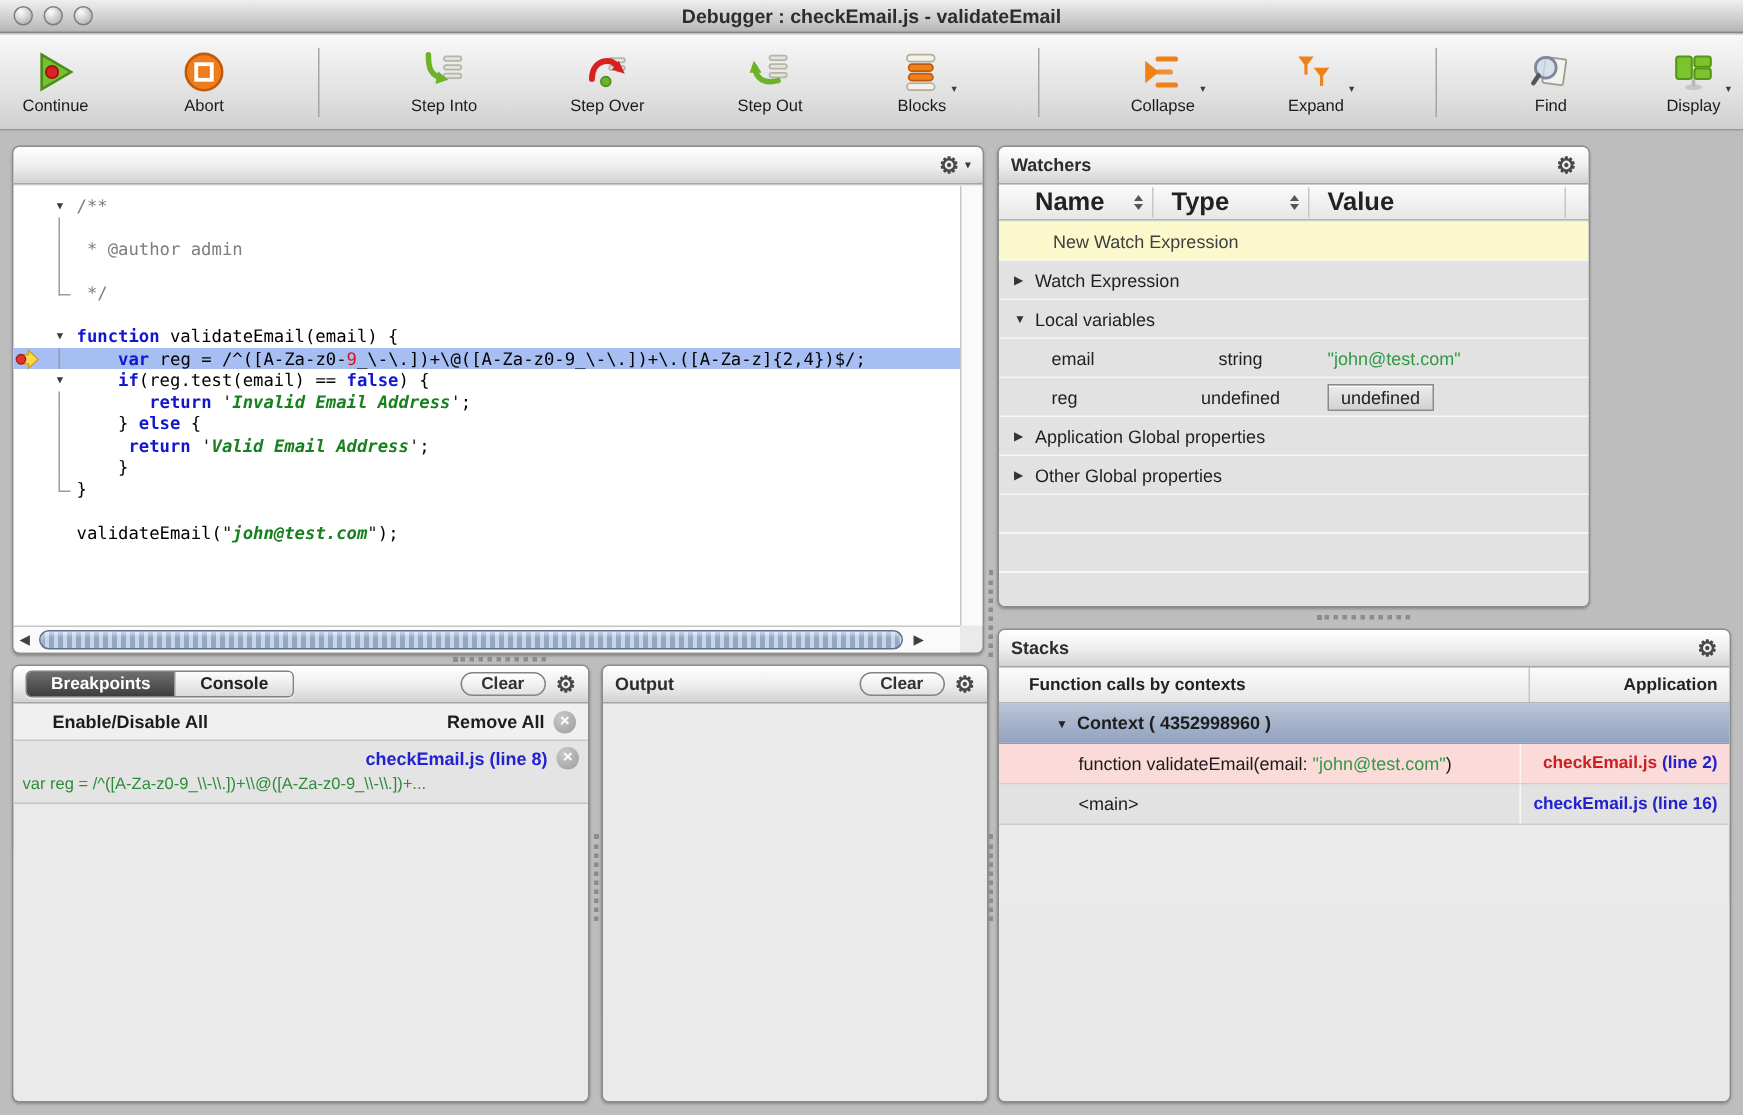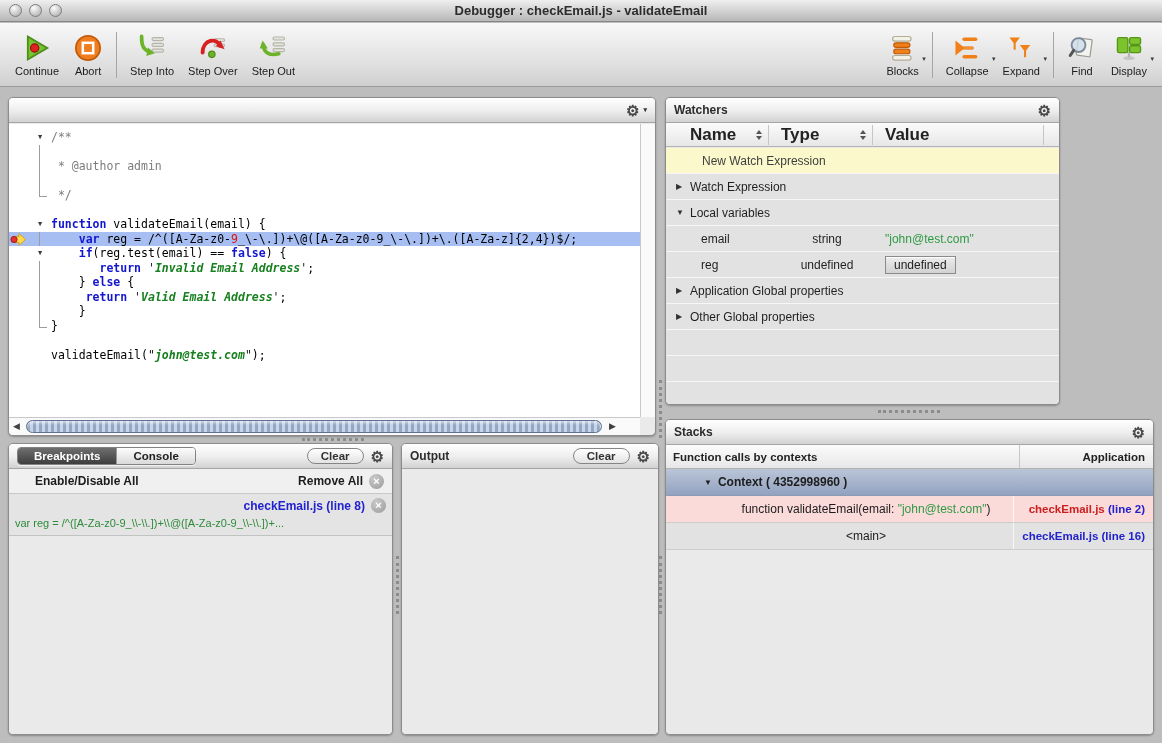--- a/index.html
+++ b/index.html
@@ -28,21 +28,21 @@
     font-size:13px; font-weight:bold; color:#2d2d2d;
   }
 
   
   .toolbar {
     position:absolute; left:0; top:23px; width:1162px; height:64px;
     background:linear-gradient(#f8f8f8,#dedede 70%,#cfcfcf);
     border-bottom:1px solid #9a9a9a;
     display:flex; align-items:center; padding:0 8px;
   }
-  .tb-group { display:flex; align-items:flex-end; }
+  .tb-group { display:flex; align-items:flex-end;gap:48px; }
   .tb-spacer { flex:1; }
   .tbtn { display:flex; flex-direction:column; align-items:center; padding:2px 7px; position:relative; }
   .ticon { width:30px; height:30px; position:relative; }
   .ticon svg { width:100%; height:100%; display:block; }
   .tlabel { font-size:11px; color:#1b1b1b; margin-top:2px; white-space:nowrap; }
   .menu-caret { position:absolute; right:0px; top:24px; font-size:7px; color:#3a3a3a; }
   .tsep { width:1px; height:46px; background:#a5a5a5; margin:0 6px; align-self:center; }
 
   
   .panel {
@@ -141,30 +141,30 @@
     display:inline-block; background:linear-gradient(#ececec,#d2d2d2);
     border:1px solid #8a8a8a; padding:1px 8px; font-size:12px; color:#222;
     box-shadow:inset 0 1px 0 #fff;
   }
 
   
   #stacks-panel { left:665px; top:419px; width:489px; height:316px; }
   .shead { height:24px; display:flex; align-items:center;
     background:linear-gradient(#fbfbfb,#e7e7e7); border-bottom:1px solid #b3b3b3;
     font-size:11.5px; font-weight:bold; color:#222; }
-  .shead .fleft { flex:1; padding-left:7px; }
+  .shead .fleft { flex:1; padding-left:20px; }
   .shead .fright { width:134px; text-align:right; padding-right:8px; border-left:1px solid #c6c6c6; height:100%; line-height:24px; }
   .ctx-row { height:27px; display:flex; align-items:center;
     background:linear-gradient(#bac5d7,#92a2c0); border-bottom:1px solid #8d9cb5;
     font-size:12px; font-weight:bold; color:#1d1d1d; }
   .ctx-row .tri { margin-left:38px; font-size:8px; color:#222; }
   .ctx-row .clabel { margin-left:6px; }
   .frame-row { height:27px; display:flex; align-items:center; border-bottom:1px solid #cdcdcd; font-size:12px; background:#e2e2e2; }
   .frame-row.pink { background:#fbdada; }
-  .frame-row .call { flex:1; padding-left:53px; white-space:pre; overflow:hidden;text-align:center; }
+  .frame-row .call { flex:1; padding-left:53px; white-space:pre; overflow:hidden; }
   .frame-row .info { width:140px; text-align:right; padding-right:8px; font-size:11.5px; font-weight:bold; border-left:1px solid rgba(255,255,255,.75); height:100%; line-height:27px; white-space:nowrap; }
   .c-red { color:#cc2020; } .c-blue { color:#2222cc; } .c-green { color:#2f9a44; } .c-pl { color:#1c1c1c; }
   .stacks-fill { position:absolute; left:0; right:0; bottom:0; top:181px; background:#e9e9e9; }
 
   
   #breakpoints-panel { left:8px; top:443px; width:385px; height:292px; }
   .seg { display:flex; border:1px solid #828282; border-radius:4px; overflow:hidden;
     box-shadow:0 1px 0 rgba(255,255,255,.7); }
   .seg .tab { padding:2px 16px; font-size:11.5px; font-weight:bold; }
   .seg .tab.active { background:linear-gradient(#6f6f6f,#3e3e3e); color:#fff; }

